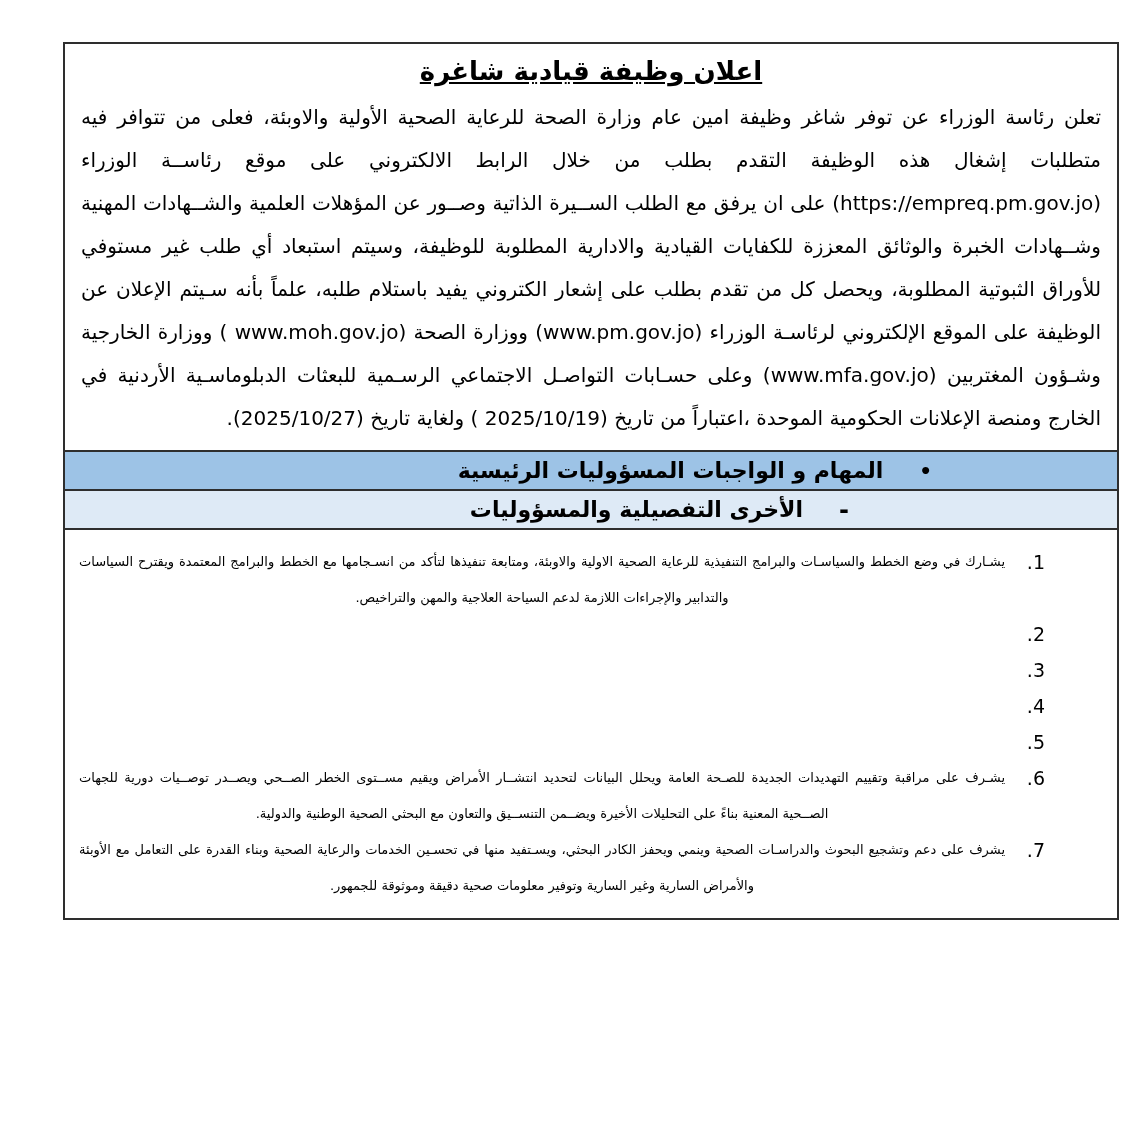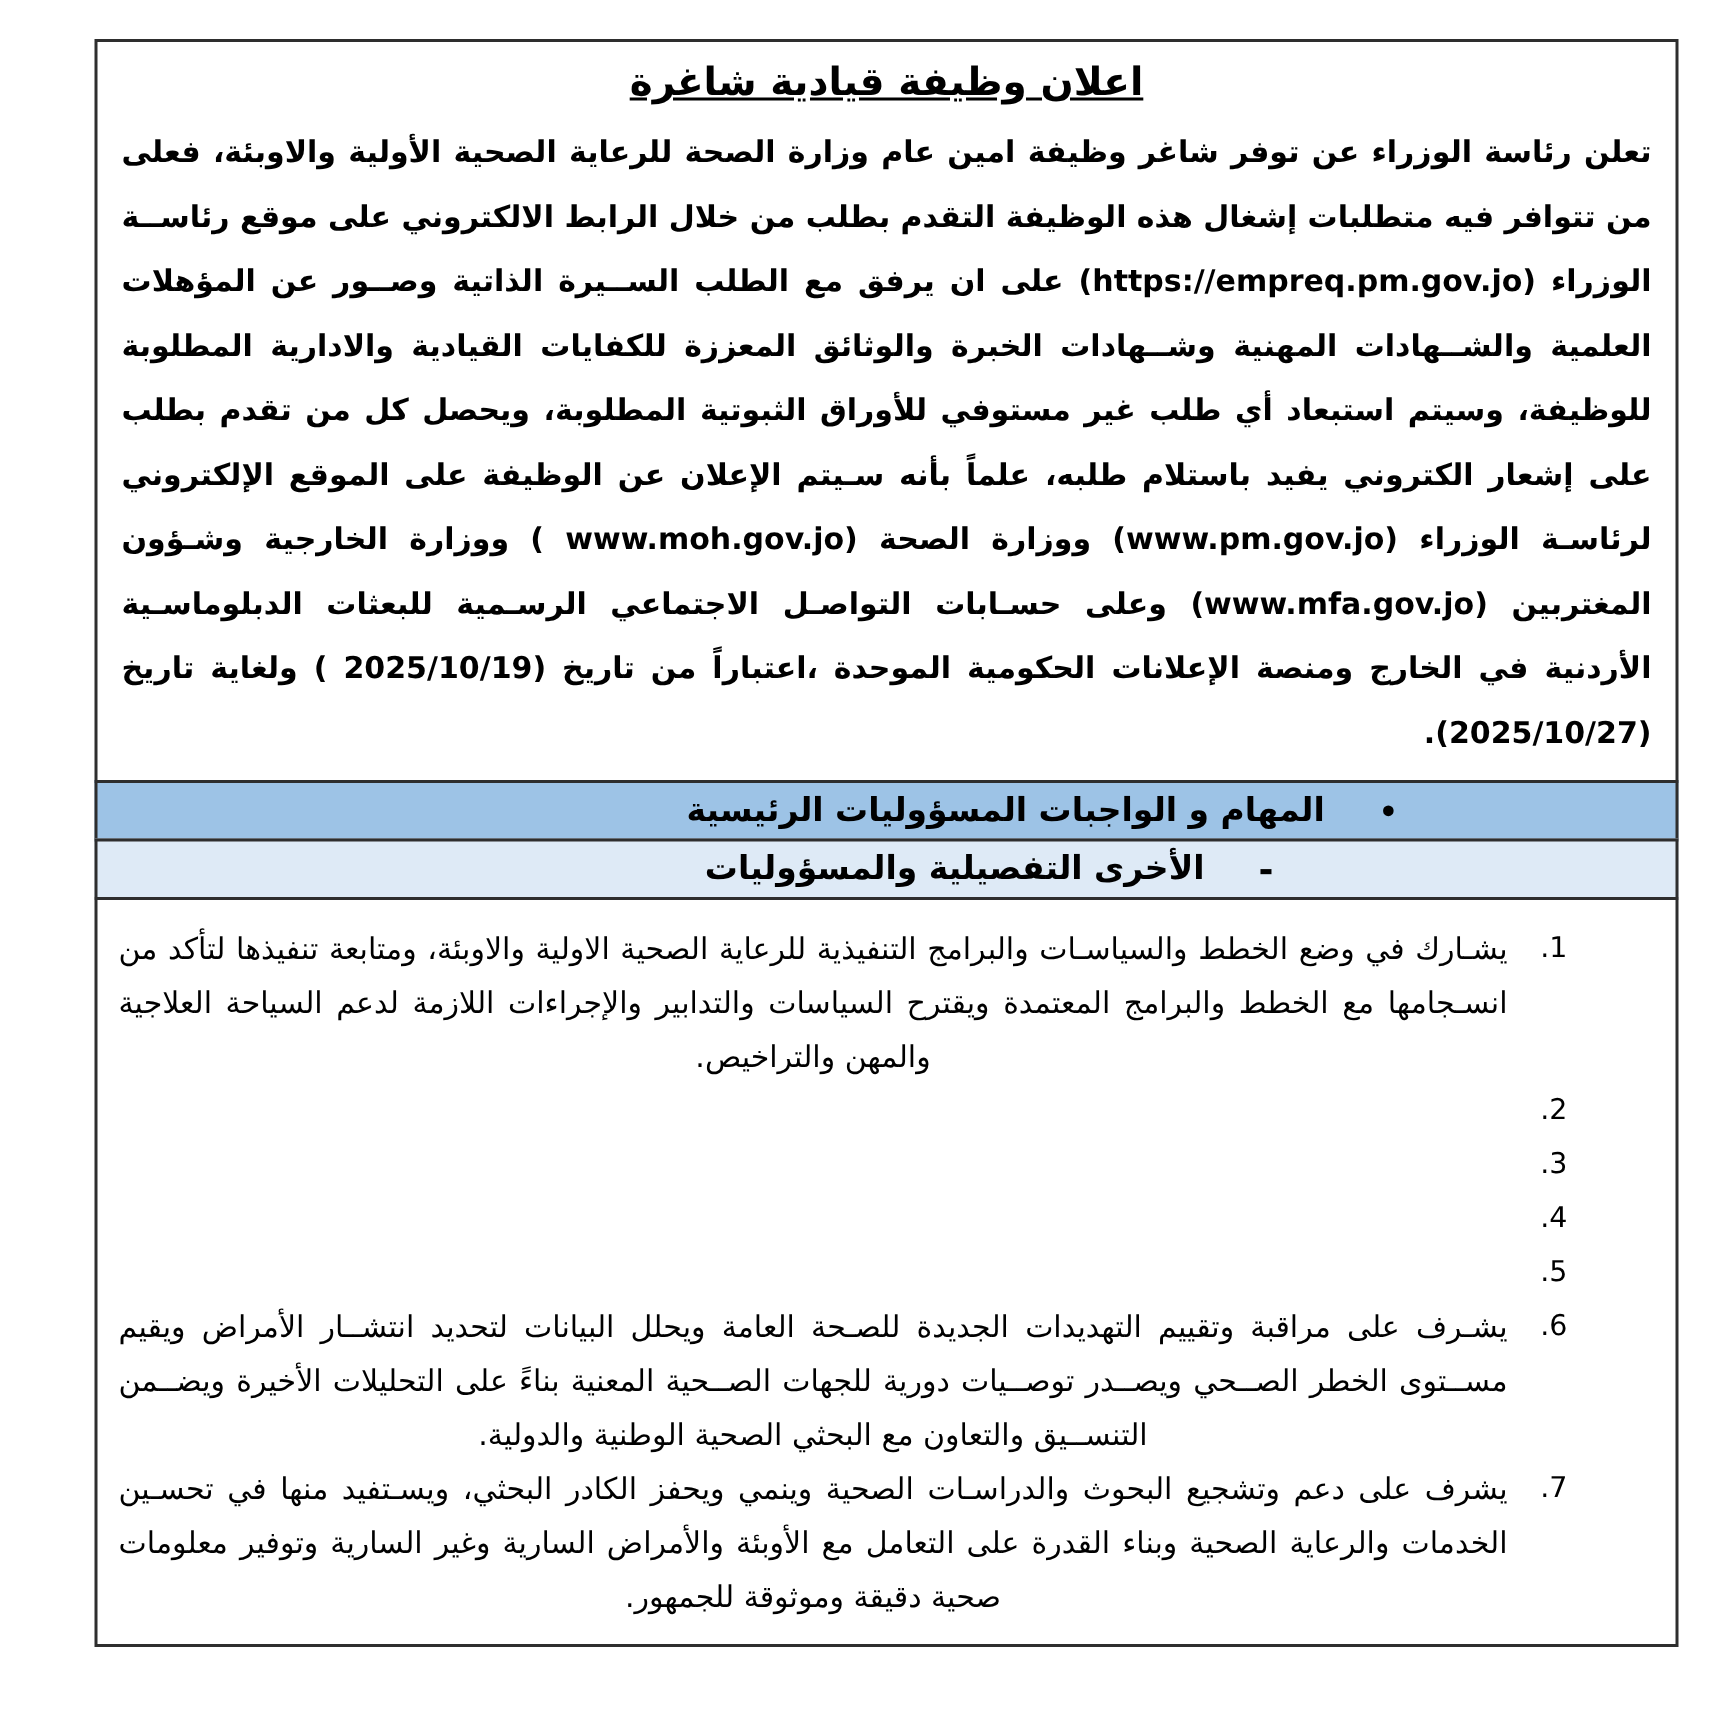--- a/index.html
+++ b/index.html
@@ -7,47 +7,47 @@
     width:1141px;height:1141px;position:relative;
     font-family:"DejaVu Sans","Liberation Sans",sans-serif;
     color:#000;direction:rtl;
   }
   .doc{
     position:absolute;top:26px;left:63px;width:1056px;
   }
   .box{
     border:2px solid #2e2e2e;background:#fff;box-sizing:border-box;
   }
-  .intro-box{padding:6px 16px 10px 16px;}
+  .intro-box{padding:6px 16px 10px 16px;margin-top:16px;}
   .doc-title{
     text-align:center;font-size:26px;font-weight:bold;
     text-decoration:underline;margin:6px 0 10px 0;
   }
   .intro-text{
-    font-size:20px;line-height:43px;text-align:justify;margin:0;font-weight:bold;
+    font-size:20px;line-height:43px;text-align:justify;margin:0;
   }
   .bar{
     display:flex;align-items:center;height:41px;box-sizing:border-box;
     border:2px solid #2e2e2e;margin-top:-2px;
     font-weight:bold;font-size:22px;
   }
   .bar-main{background:#9DC3E6;padding-right:185px;}
   .bar-sub{background:#DEEAF6;padding-right:268px;}
   .bar .marker{margin-left:36px;font-size:20px;}
   .bar-sub .marker{font-size:24px;}
   .duties-box{margin-top:-2px;padding:14px 0 14px 0;}
   .duty{
     position:relative;padding:0 112px 0 14px;min-height:36px;
   }
   .duty-num{
     position:absolute;right:72px;top:0;
     font-size:19px;line-height:36px;
   }
   .duty-text{
-    font-size:20px;line-height:36px;
+    font-size:13px;line-height:36px;
     text-align:justify;text-align-last:center;
   }
 </style>
 </head>
 <body>
 
 <div class="doc">
 
   <section class="box intro-box">
     <h1 class="doc-title">اعلان وظيفة قيادية شاغرة</h1>

